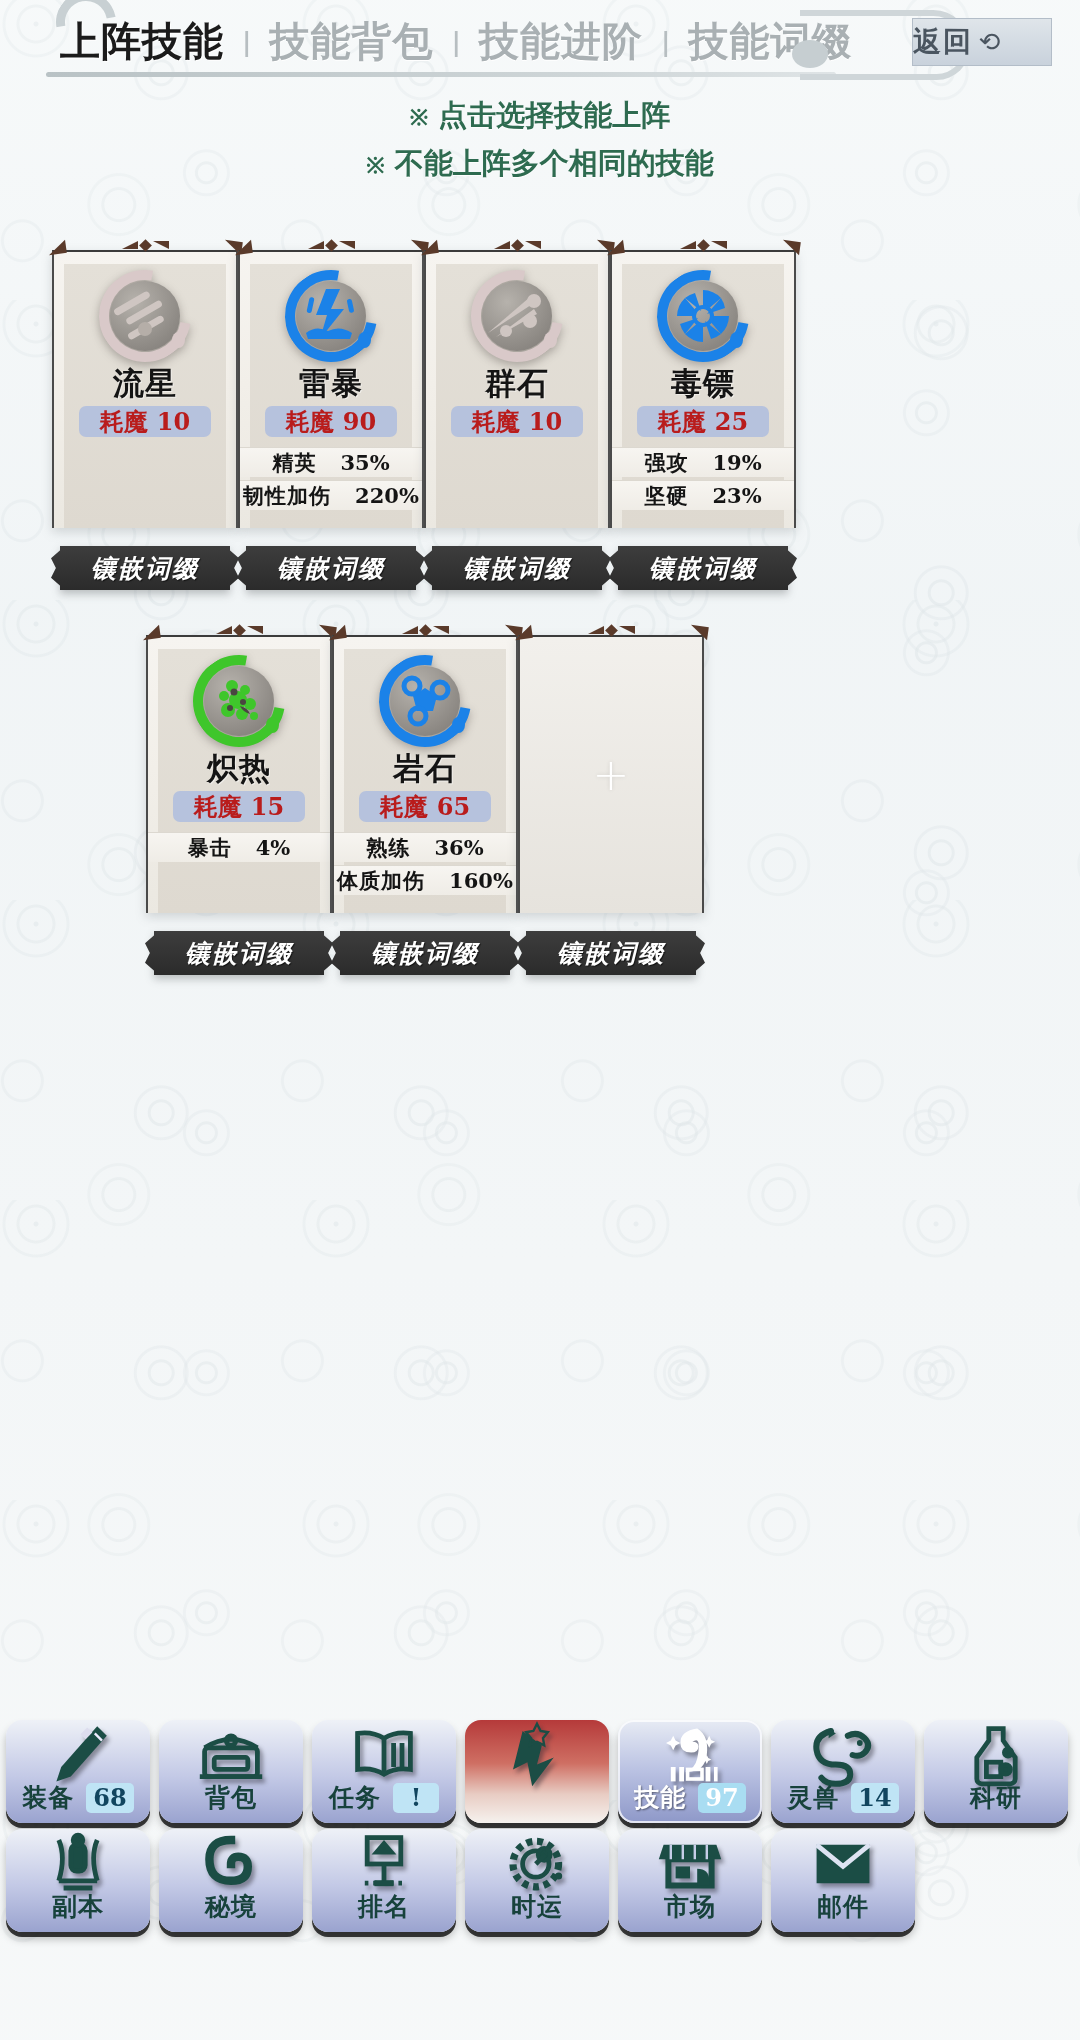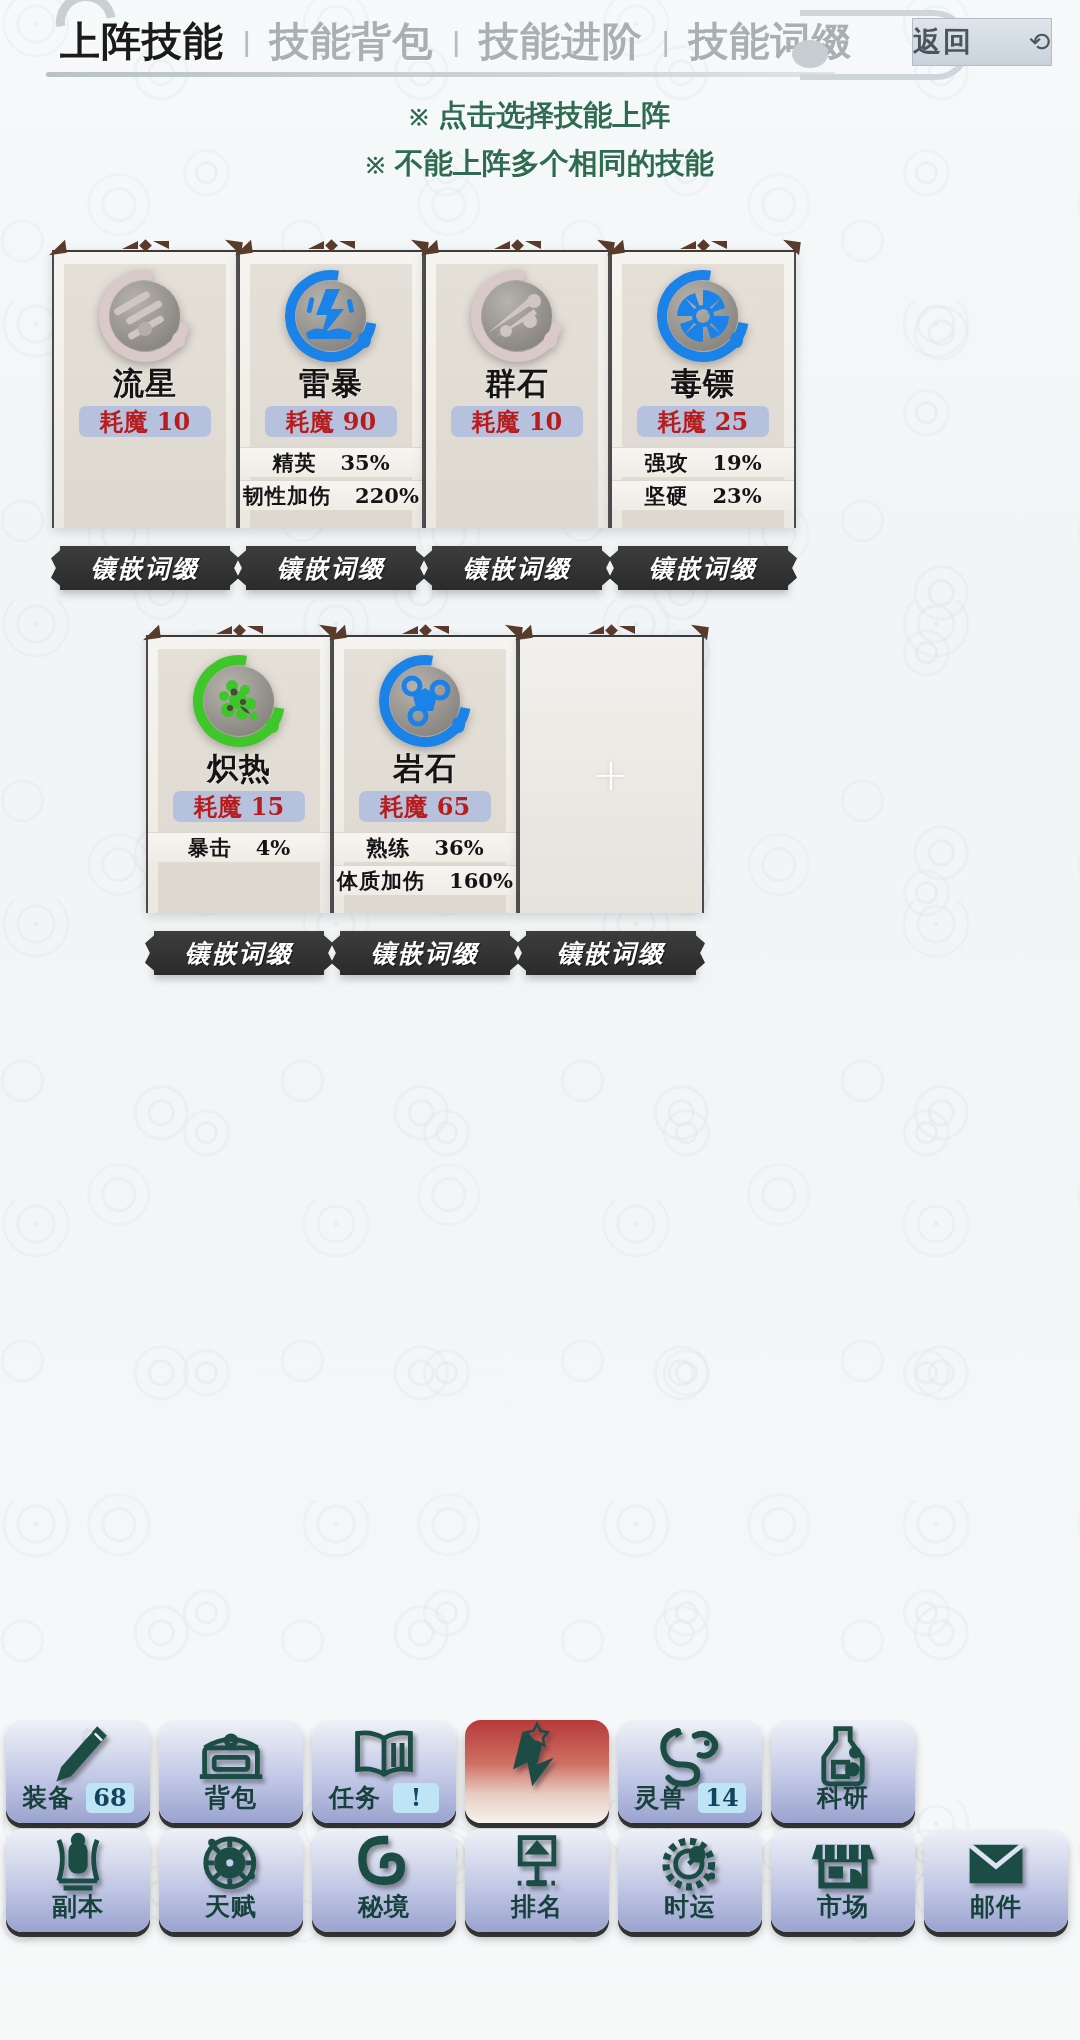--- a/index.html
+++ b/index.html
@@ -74,21 +74,21 @@
     position:absolute; left:56px; top:-8px; width:60px; height:60px;
     border:9px solid #c8d0d3; border-radius:50%;
     border-right-color:transparent; border-bottom-color:transparent;
     transform:rotate(35deg);
   }
   #back-button{
     position:absolute; right:28px; top:18px;
     width:140px; height:48px;
     background:linear-gradient(180deg,#dfe5ea,#c9d2dc);
     border:1px solid #b3bdc8;
-    display:flex; align-items:center; justify-content:space-between; 
+    display:flex; align-items:center; justify-content:flex-start; gap:6px;
     cursor:pointer;
   }
   #back-button .lbl{
     font-family:"DejaVu Serif","Liberation Serif",serif;
     font-size:28px; font-weight:bold; color:#4a5560; letter-spacing:2px;
   }
   #back-arrow{ font-size:26px; color:#4a5560; transform:scaleX(-1); }
 
   
   #hints{
@@ -634,20 +634,41 @@
           </div>
         </div>
         <div class="nav-item featured">
           <div class="nav-glyph">
             <svg viewBox="0 0 60 60" fill="currentColor">
               <path d="M18 10 L34 22 L30 38 L44 32 L26 56 L22 36 L10 42 Z"></path>
               <path d="M30 4 l3 6 6 1 -4 5 1 6 -6 -3 -6 3 1 -6 -4 -5 6 -1z" fill="none" stroke="currentColor" stroke-width="2"></path>
             </svg>
           </div>
         </div>
+        <div class="nav-item selected">
+          <div class="nav-glyph white">
+            <svg viewBox="0 0 60 60" fill="currentColor">
+              <path d="M36 8 q-14 2 -14 12 q0 8 9 8 q6 0 6 -5 q0 -4 -5 -4 q8 -6 4 14 q-2 9 -10 11 q16 1 18 -14 q2 -16 -8 -22z"></path>
+              <g>
+                <rect x="14" y="40" width="4" height="12"></rect>
+                <rect x="21" y="40" width="4" height="12"></rect>
+                <rect x="28" y="42" width="12" height="8" fill="none" stroke="currentColor" stroke-width="3"></rect>
+                <rect x="43" y="40" width="4" height="12"></rect>
+                <rect x="50" y="40" width="3" height="12"></rect>
+              </g>
+              <path d="M16 14 l2 4 4 2 -4 2 -2 4 -2 -4 -4 -2 4 -2z"></path>
+              <path d="M46 14 l1.6 3.4 3.4 1.6 -3.4 1.6 -1.6 3.4 -1.6 -3.4 -3.4 -1.6 3.4 -1.6z"></path>
+              <path d="M44 30 l1.2 2.6 2.6 1.2 -2.6 1.2 -1.2 2.6 -1.2 -2.6 -2.6 -1.2 2.6 -1.2z"></path>
+            </svg>
+          </div>
+          <div class="nav-label-row">
+            <span class="nav-label white">技能</span>
+            <span class="nav-badge white-text">97</span>
+          </div>
+        </div>
         <div class="nav-item">
           <div class="nav-glyph">
             <svg viewBox="0 0 60 60" fill="none" stroke="currentColor" stroke-width="5" stroke-linecap="round">
               <path d="M20 10 q-14 4 -12 16 q2 12 16 12 q12 0 12 8 q0 8 -12 8 q-8 0 -12 -5"></path>
               <path d="M34 14 q8 -4 14 2 q6 6 0 12 q-4 4 -10 2"></path>
               <path d="M18 8 l6 4 -6 4z" fill="currentColor" stroke="none"></path>
               <circle cx="44" cy="20" r="2.4" fill="currentColor" stroke="none"></circle>
             </svg>
           </div>
           <div class="nav-label-row">
@@ -674,35 +695,20 @@
           <div class="nav-glyph">
             <svg viewBox="0 0 60 60" fill="none" stroke="currentColor" stroke-width="4">
               <path d="M14 10 q6 14 0 34 M46 10 q-6 14 0 34"></path>
               <rect x="24" y="14" width="12" height="22" rx="5" fill="currentColor"></rect>
               <circle cx="30" cy="10" r="4" fill="currentColor"></circle>
               <path d="M14 44 h32 M18 50 h24"></path>
             </svg>
           </div>
           <div class="nav-label-row">
             <span class="nav-label">副本</span>
-          </div>
-        </div>
-        <div class="nav-item">
-          <div class="nav-glyph">
-            <svg viewBox="0 0 60 60" fill="none" stroke="currentColor" stroke-width="4">
-              <circle cx="29" cy="29" r="20"></circle>
-              <circle cx="29" cy="29" r="11" fill="currentColor"></circle>
-              <circle cx="29" cy="29" r="5" fill="#c6cde8"></circle>
-              <path d="M29 8 v8 M29 42 v8 M8 29 h8 M42 29 h8 M14 14 l6 6 M44 44 l-6 -6 M44 14 l-6 6 M14 44 l6 -6"></path>
-              <circle cx="47" cy="40" r="3" fill="currentColor" stroke="none"></circle>
-              <circle cx="14" cy="12" r="3" fill="currentColor" stroke="none"></circle>
-            </svg>
-          </div>
-          <div class="nav-label-row">
-            <span class="nav-label">天赋</span>
           </div>
         </div>
         <div class="nav-item">
           <div class="nav-glyph">
             <svg viewBox="0 0 60 60" fill="none" stroke="currentColor" stroke-width="7" stroke-linecap="square">
               <path d="M30 30 q0 -6 6 -6 q8 0 8 8 q0 12 -14 12 q-18 0 -18 -18 q0 -16 18 -16"></path>
             </svg>
           </div>
           <div class="nav-label-row">
             <span class="nav-label">秘境</span>

